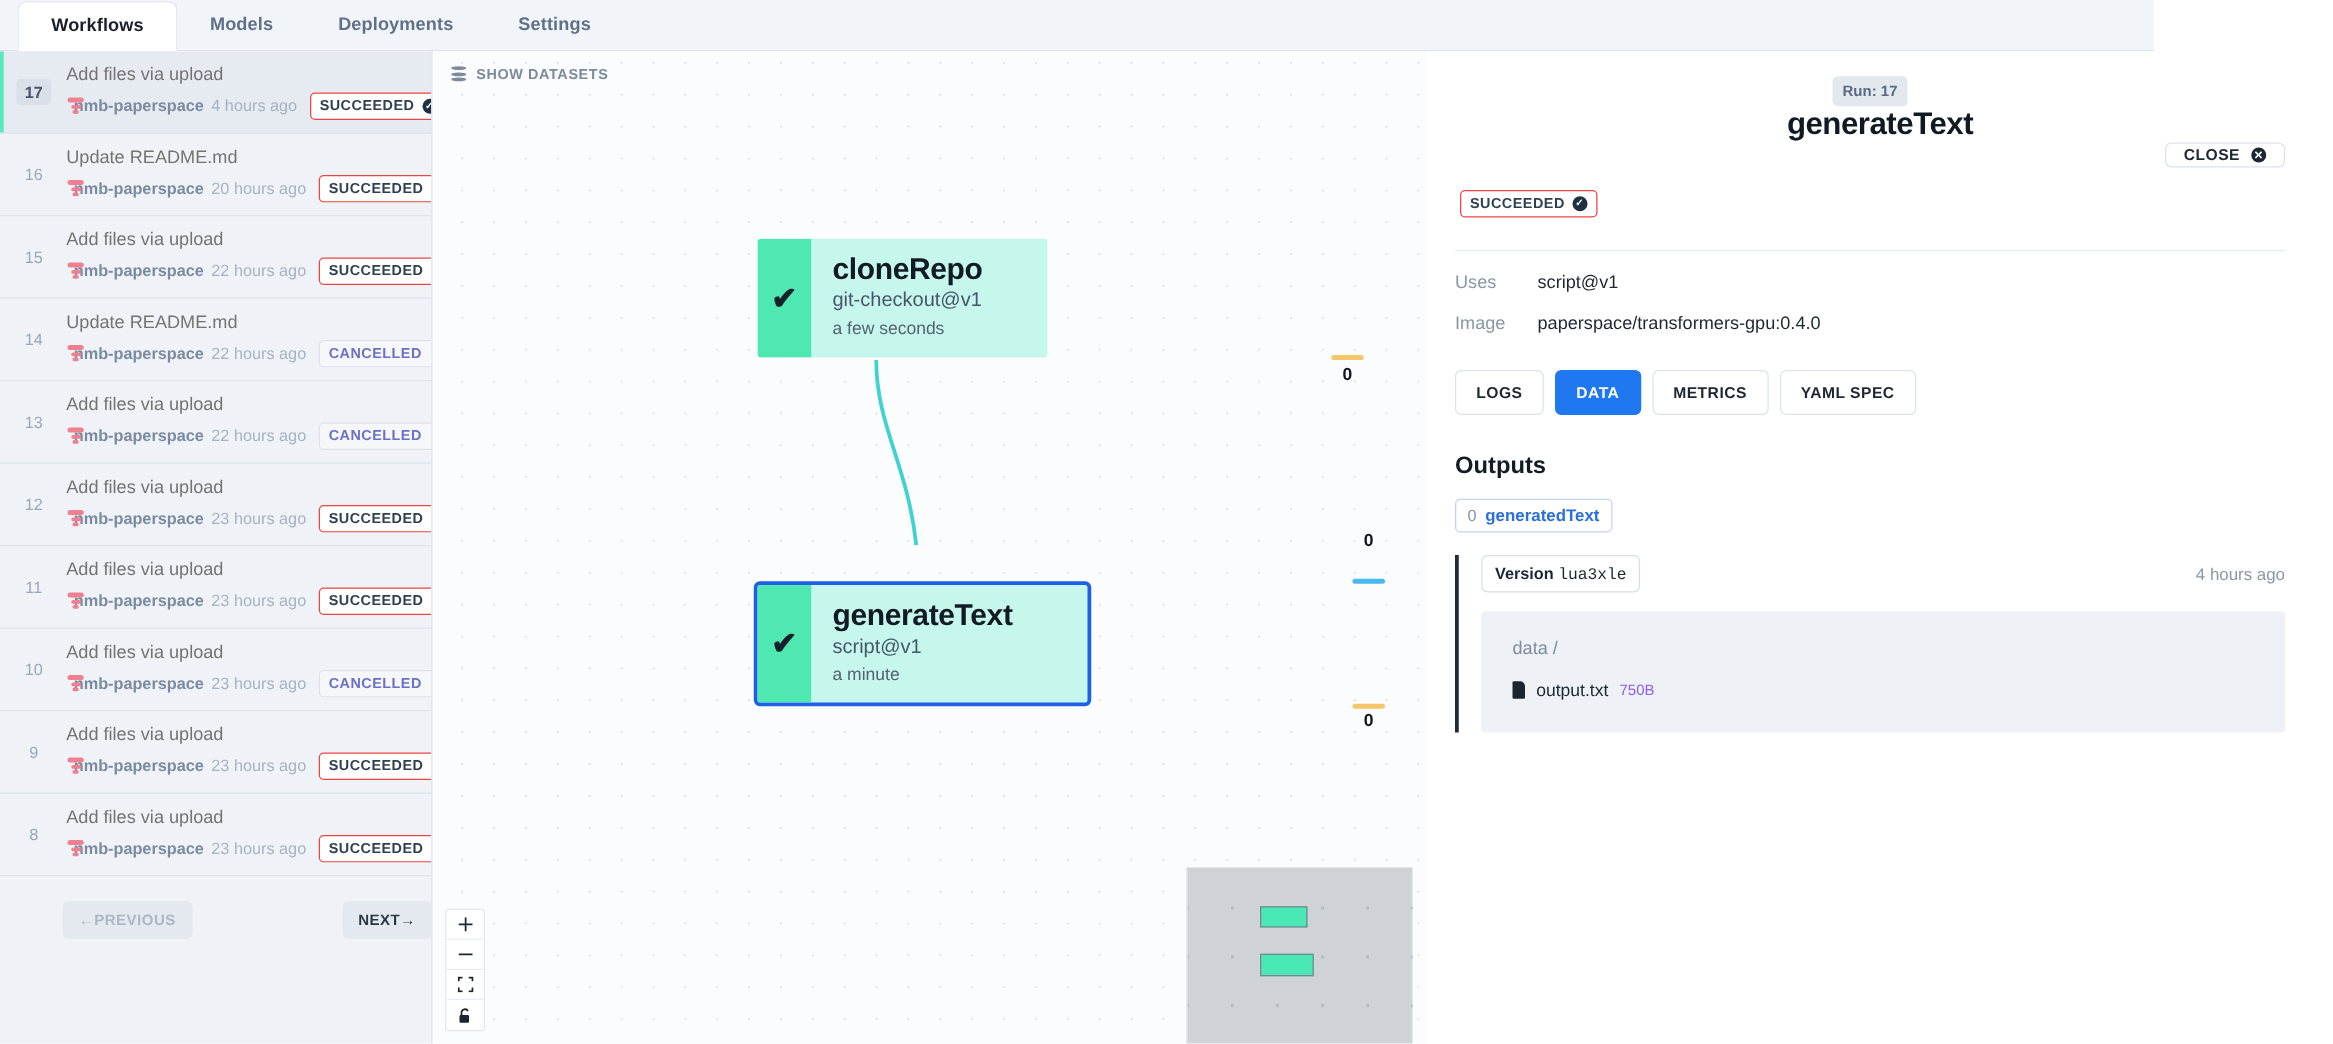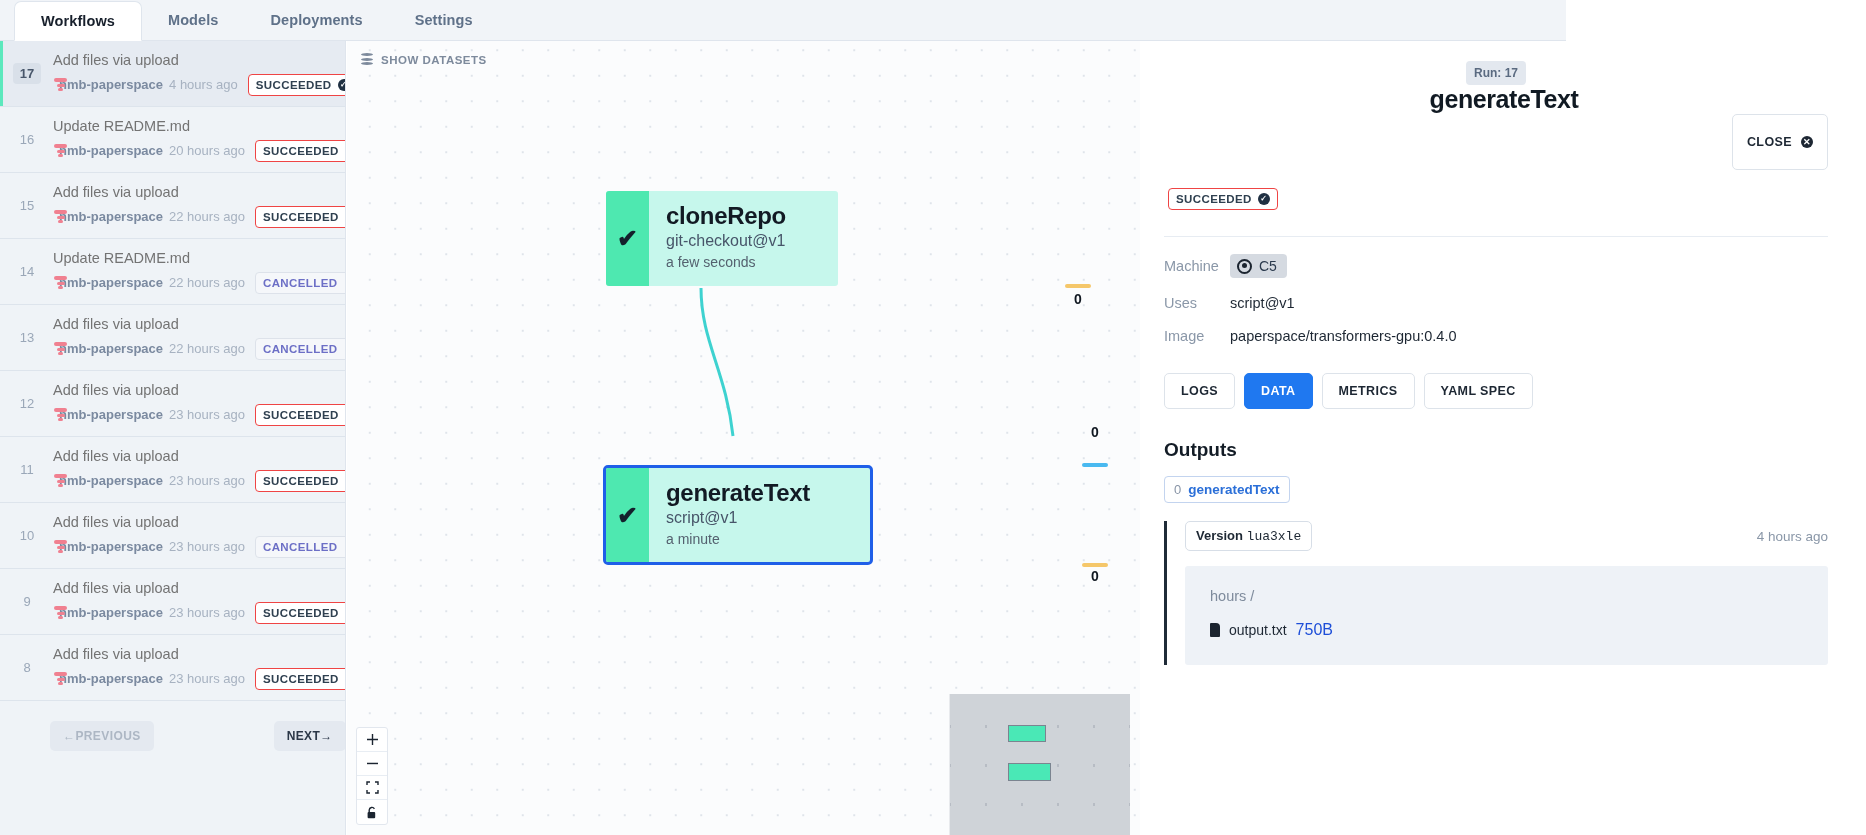--- a/index.html
+++ b/index.html
@@ -7,21 +7,21 @@
     width: 1866px; height: 835px;
     font-family: "Liberation Sans", sans-serif;
     background: #ffffff;
     overflow: hidden;
     -webkit-font-smoothing: antialiased;
   }
   body { position: relative; }
 
   
   .tabbar {
-    position: absolute; top: 0; left: 0; width: 1566px; height: 41px;
+    position: absolute; top: 0; left: 0; width: 1723px; height: 41px;
     background: #f1f4f8;
     border-bottom: 1px solid #dfe5ed;
     display: flex; align-items: flex-end; padding-left: 14px;
   }
   .tab {
     height: 40px; padding: 0 26px;
     display: flex; align-items: center; justify-content: center;
     font-size: 14.5px; font-weight: bold; color: #5f7189;
     letter-spacing: .1px; cursor: pointer;
     border-top-left-radius: 7px; border-top-right-radius: 7px;
@@ -187,21 +187,21 @@
     background: #e3e8ef; color: #5a6a80; font-size: 12px; font-weight: bold;
     padding: 5px 8px; border-radius: 4px;
   }
   .dtitle {
     font-size: 25px; font-weight: bold; color: #111a23;
     margin-left: 16px; letter-spacing: -.4px;
   }
   .close-btn {
     margin-left: auto; display: flex; align-items: center; gap: 9px;
     border: 1px solid #dde3ea; border-radius: 5px; background: #fff;
-    padding: 20px 14px; font-size: 12.5px; font-weight: bold;
+    padding: 2px 14px; font-size: 12.5px; font-weight: bold;
     color: #1d2733; letter-spacing: .4px; cursor: pointer;
   }
   .close-dot {
     width: 12px; height: 12px; border-radius: 50%; background: #1d2733;
     color: #fff; font-size: 9px; display: inline-flex;
     align-items: center; justify-content: center; line-height: 1;
   }
   .dstatus { margin-top: 18px; }
   .hrule { border-top: 1px solid #e7ecf2; margin: 26px 0 0 0; }
 
@@ -256,21 +256,21 @@
     margin-top: 15px; background: #eef2f7; border-radius: 3px;
     padding: 22px 0 26px 25px;
   }
   .dir-label { font-size: 14.5px; color: #7e8b9c; }
   .file-row { display: flex; align-items: center; gap: 9px; margin-top: 17px; }
   .file-icon {
     width: 10px; height: 14px; background: #1b242f;
     border-radius: 1px 4px 1px 1px;
   }
   .file-name { font-size: 14px; color: #1d2733; }
-  .file-size { font-size: 16px; color: #1d4ed8; }
+  .file-size { font-size: 12px; color: #8b5cf6; }
 </style>
 </head>
 <body>
 
 <div class="tabbar">
   <div class="tab active">
     <span>Workflows</span>
   </div>
   <div class="tab">
     <span>Models</span>
@@ -565,27 +565,20 @@
   <div class="dstatus">
     <span class="badge succeeded">
       <span>SUCCEEDED</span>
       <span class="check-dot">✓</span>
     </span>
   </div>
 
   <div class="hrule"></div>
 
   <div class="meta-row">
-    <span class="meta-k">Machine</span>
-    <span class="machine-chip">
-      <span class="gpu-icon"></span>
-      <span>C5</span>
-    </span>
-  </div>
-  <div class="meta-row">
     <span class="meta-k">Uses</span>
     <span class="meta-v">script@v1</span>
   </div>
   <div class="meta-row">
     <span class="meta-k">Image</span>
     <span class="meta-v">paperspace/transformers-gpu:0.4.0</span>
   </div>
 
   <div class="tabs3">
     <button class="tbtn">LOGS</button>
@@ -603,21 +596,21 @@
 
   <div class="ver-block">
     <div class="ver-head">
       <span class="ver-chip">
         <b>Version</b>
         <code>lua3xle</code>
       </span>
       <span class="ver-time">4 hours ago</span>
     </div>
     <div class="file-box">
-      <div class="dir-label">hours /</div>
+      <div class="dir-label">data /</div>
       <div class="file-row">
         <span class="file-icon"></span>
         <span class="file-name">output.txt</span>
         <span class="file-size">750B</span>
       </div>
     </div>
   </div>
 </div>
 
 </body></html>

